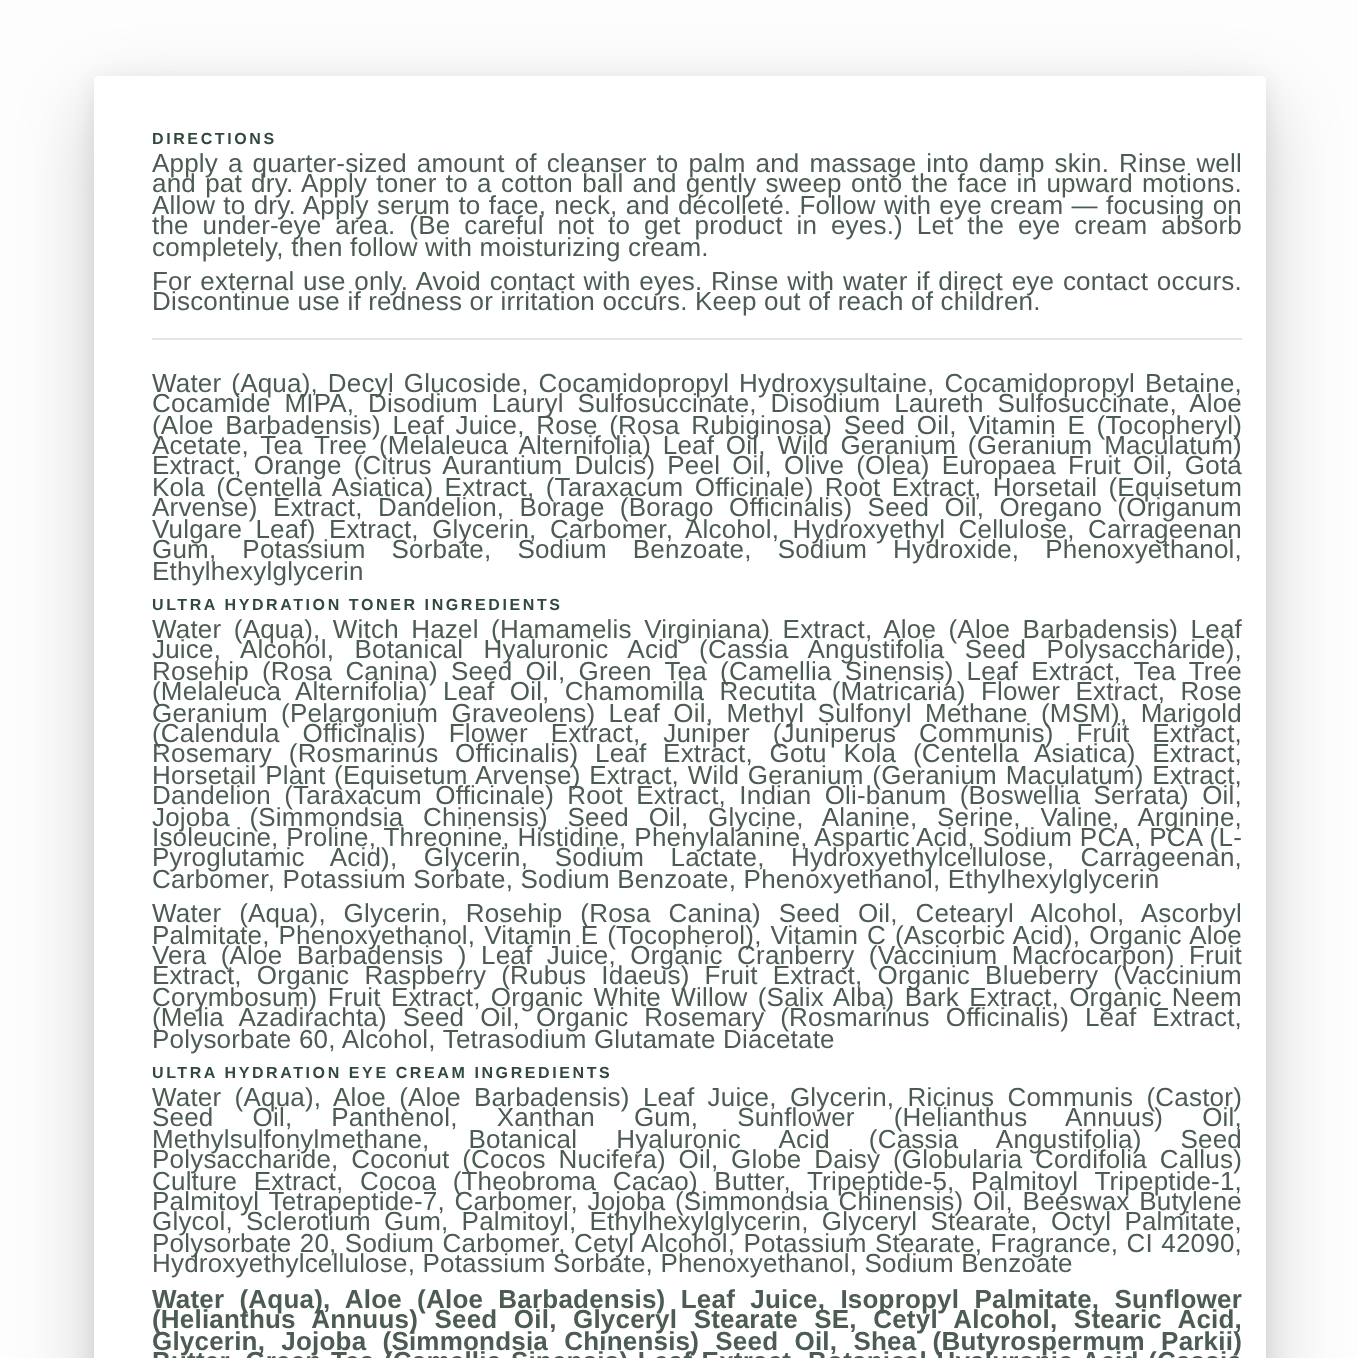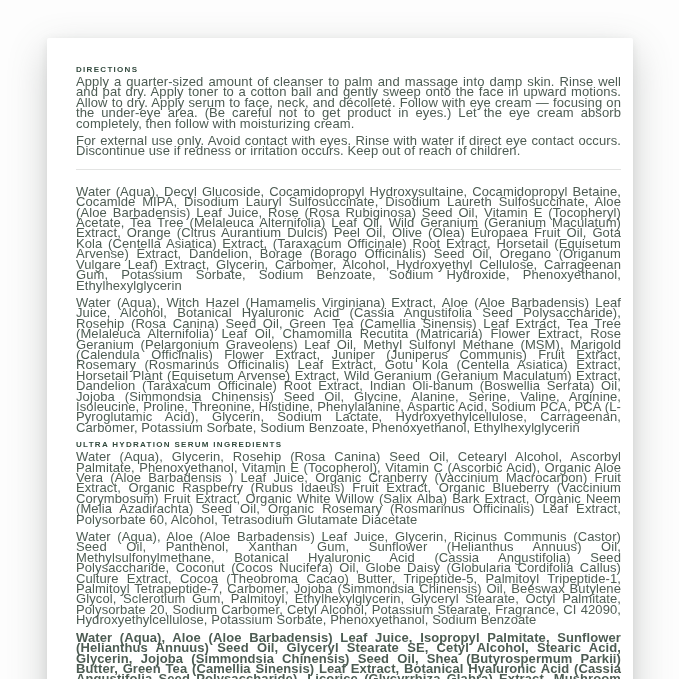--- a/index.html
+++ b/index.html
@@ -73,29 +73,30 @@
       <p class="body-text last-of-block">For external use only. Avoid contact with eyes. Rinse with water if direct eye contact occurs. Discontinue use if redness or irritation occurs. Keep out of reach of children.</p>
     </div>
 
     <hr class="divider">
 
     <div class="ingredients-section">
       <p class="body-text">Water (Aqua), Decyl Glucoside, Cocamidopropyl Hydroxysultaine, Cocamidopropyl Betaine, Cocamide MIPA, Disodium Lauryl Sulfosuccinate, Disodium Laureth Sulfosuccinate, Aloe (Aloe Barbadensis) Leaf Juice, Rose (Rosa Rubiginosa) Seed Oil, Vitamin E (Tocopheryl) Acetate, Tea Tree (Melaleuca Alternifolia) Leaf Oil, Wild Geranium (Geranium Maculatum) Extract, Orange (Citrus Aurantium Dulcis) Peel Oil, Olive (Olea) Europaea Fruit Oil, Gota Kola (Centella Asiatica) Extract, (Taraxacum Officinale) Root Extract, Horsetail (Equisetum Arvense) Extract, Dandelion, Borage (Borago Officinalis) Seed Oil, Oregano (Origanum Vulgare Leaf) Extract, Glycerin, Carbomer, Alcohol, Hydroxyethyl Cellulose, Carrageenan Gum, Potassium Sorbate, Sodium Benzoate, Sodium Hydroxide, Phenoxyethanol, Ethylhexylglycerin</p>
     </div>
 
     <div class="ingredients-section">
+      <h2 class="section-heading">ULTRA HYDRATION TONER INGREDIENTS</h2>
       <p class="body-text">Water (Aqua), Witch Hazel (Hamamelis Virginiana) Extract, Aloe (Aloe Barbadensis) Leaf Juice, Alcohol, Botanical Hyaluronic Acid (Cassia Angustifolia Seed Polysaccharide), Rosehip (Rosa Canina) Seed Oil, Green Tea (Camellia Sinensis) Leaf Extract, Tea Tree (Melaleuca Alternifolia) Leaf Oil, Chamomilla Recutita (Matricaria) Flower Extract, Rose Geranium (Pelargonium Graveolens) Leaf Oil, Methyl Sulfonyl Methane (MSM), Marigold (Calendula Officinalis) Flower Extract, Juniper (Juniperus Communis) Fruit Extract, Rosemary (Rosmarinus Officinalis) Leaf Extract, Gotu Kola (Centella Asiatica) Extract, Horsetail Plant (Equisetum Arvense) Extract, Wild Geranium (Geranium Maculatum) Extract, Dandelion (Taraxacum Officinale) Root Extract, Indian Oli-banum (Boswellia Serrata) Oil, Jojoba (Simmondsia Chinensis) Seed Oil, Glycine, Alanine, Serine, Valine, Arginine, Isoleucine, Proline, Threonine, Histidine, Phenylalanine, Aspartic Acid, Sodium PCA, PCA (L-Pyroglutamic Acid), Glycerin, Sodium Lactate, Hydroxyethylcellulose, Carrageenan, Carbomer, Potassium Sorbate, Sodium Benzoate, Phenoxyethanol, Ethylhexylglycerin</p>
     </div>
 
     <div class="ingredients-section">
-      <h2 class="section-heading">ULTRA HYDRATION SERUM INGREDIENTS</h2>
       <p class="body-text">Water (Aqua), Glycerin, Rosehip (Rosa Canina) Seed Oil, Cetearyl Alcohol, Ascorbyl Palmitate, Phenoxyethanol, Vitamin E (Tocopherol), Vitamin C (Ascorbic Acid), Organic Aloe Vera (Aloe Barbadensis ) Leaf Juice, Organic Cranberry (Vaccinium Macrocarpon) Fruit Extract, Organic Raspberry (Rubus Idaeus) Fruit Extract, Organic Blueberry (Vaccinium Corymbosum) Fruit Extract, Organic White Willow (Salix Alba) Bark Extract, Organic Neem (Melia Azadirachta) Seed Oil, Organic Rosemary (Rosmarinus Officinalis) Leaf Extract, Polysorbate 60, Alcohol, Tetrasodium Glutamate Diacetate</p>
     </div>
 
     <div class="ingredients-section">
+      <h2 class="section-heading">ULTRA HYDRATION EYE CREAM INGREDIENTS</h2>
       <p class="body-text">Water (Aqua), Aloe (Aloe Barbadensis) Leaf Juice, Glycerin, Ricinus Communis (Castor) Seed Oil, Panthenol, Xanthan Gum, Sunflower (Helianthus Annuus) Oil, Methylsulfonylmethane, Botanical Hyaluronic Acid (Cassia Angustifolia) Seed Polysaccharide, Coconut (Cocos Nucifera) Oil, Globe Daisy (Globularia Cordifolia Callus) Culture Extract, Cocoa (Theobroma Cacao) Butter, Tripeptide-5, Palmitoyl Tripeptide-1, Palmitoyl Tetrapeptide-7, Carbomer, Jojoba (Simmondsia Chinensis) Oil, Beeswax Butylene Glycol, Sclerotium Gum, Palmitoyl, Ethylhexylglycerin, Glyceryl Stearate, Octyl Palmitate, Polysorbate 20, Sodium Carbomer, Cetyl Alcohol, Potassium Stearate, Fragrance, CI 42090, Hydroxyethylcellulose, Potassium Sorbate, Phenoxyethanol, Sodium Benzoate</p>
     </div>
 
     <div class="ingredients-section">
       <p class="body-text">Water (Aqua), Aloe (Aloe Barbadensis) Leaf Juice, Isopropyl Palmitate, Sunflower (Helianthus Annuus) Seed Oil, Glyceryl Stearate SE, Cetyl Alcohol, Stearic Acid, Glycerin, Jojoba (Simmondsia Chinensis) Seed Oil, Shea (Butyrospermum Parkii) Butter, Green Tea (Camellia Sinensis) Leaf Extract, Botanical Hyaluronic Acid (Cassia Angustifolia Seed Polysaccharide), Licorice (Glycyrrhiza Glabra) Extract, Mushroom (Ganoderma Lucidum) Extract, Gotu Kola (Centella Asiatica) Extract, Wild Geranium (Geranium Maculatum) Extract, Horsetail (Equisetum Arvense) Extract, Dandelion (Taraxacum Officinale) Root Extract, Lemon Balm (Melissa Officinalis) Extract, Panax, Ginseng Root Extract, Anis (Anisum) Fruit Extract, Horseradish (Cochlearia Armoracia) Root Extract, Magnolia Vine (Schisandra Chinensis) Fruit Extract, Fennel (Foeniculum Vulgare) Fruit Extract, Xanthan Gum, Panthenol, Vitamin E Acetate (Tocopherol Acetate), Hydroxyethylcellulose, Ethanol, Ethylhexylglycerin, Phenoxyethanol</p>
     </div>
 
   </div>
 </div>
 

